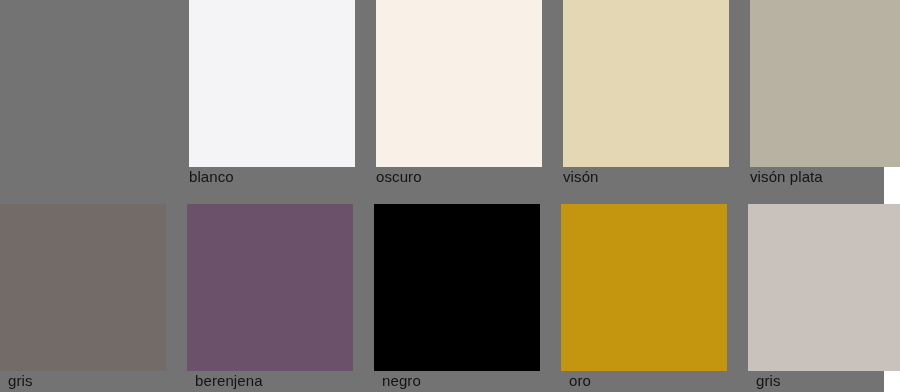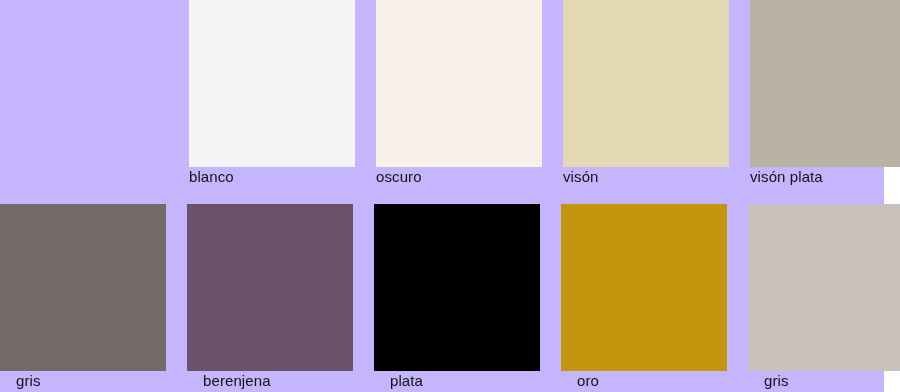--- a/index.html
+++ b/index.html
@@ -10,21 +10,21 @@
   body {
     width: 900px;
     height: 392px;
     overflow: hidden;
     font-family: "Liberation Sans", sans-serif;
   }
   #palette {
     position: relative;
     width: 884px;
     height: 392px;
-    background: #c4b5fd;
+    background: #737373;
   }
   .swatch-row {
     position: absolute;
     left: 0;
     width: 900px;
   }
   #row-1 { top: 0px;   height: 196px; }
   #row-2 { top: 196px; height: 196px; }
 
   .swatch-cell {
@@ -49,21 +49,21 @@
   #row-2 .swatch-chip {
     position: absolute;
     top: 8px;
     left: 0;
     width: 166px;
     height: 167px;
   }
   #row-2 .swatch-label {
     position: absolute;
     top: 176px;
-    left: 16px;
+    left: 8px;
   }
 
   .swatch-chip {
     box-sizing: border-box;
   }
   .swatch-label {
     font-family: "Liberation Sans", sans-serif;
     font-size: 15px;
     line-height: 18px;
     color: #141414;
@@ -97,21 +97,21 @@
       <div class="swatch-cell" style="left: 0px;">
         <div class="swatch-chip" style="background: rgb(115, 107, 104);"></div>
         <div class="swatch-label">gris</div>
       </div>
       <div class="swatch-cell" style="left: 187px;">
         <div class="swatch-chip" style="background: rgb(107, 81, 105);"></div>
         <div class="swatch-label">berenjena</div>
       </div>
       <div class="swatch-cell" style="left: 374px;">
         <div class="swatch-chip" style="background: rgb(0, 0, 0);"></div>
-        <div class="swatch-label">plata</div>
+        <div class="swatch-label">negro</div>
       </div>
       <div class="swatch-cell" style="left: 561px;">
         <div class="swatch-chip" style="background: rgb(196, 150, 15);"></div>
         <div class="swatch-label">oro</div>
       </div>
       <div class="swatch-cell" style="left: 748px;">
         <div class="swatch-chip" style="background: rgb(201, 193, 188);"></div>
         <div class="swatch-label">gris</div>
       </div>
     </div>

